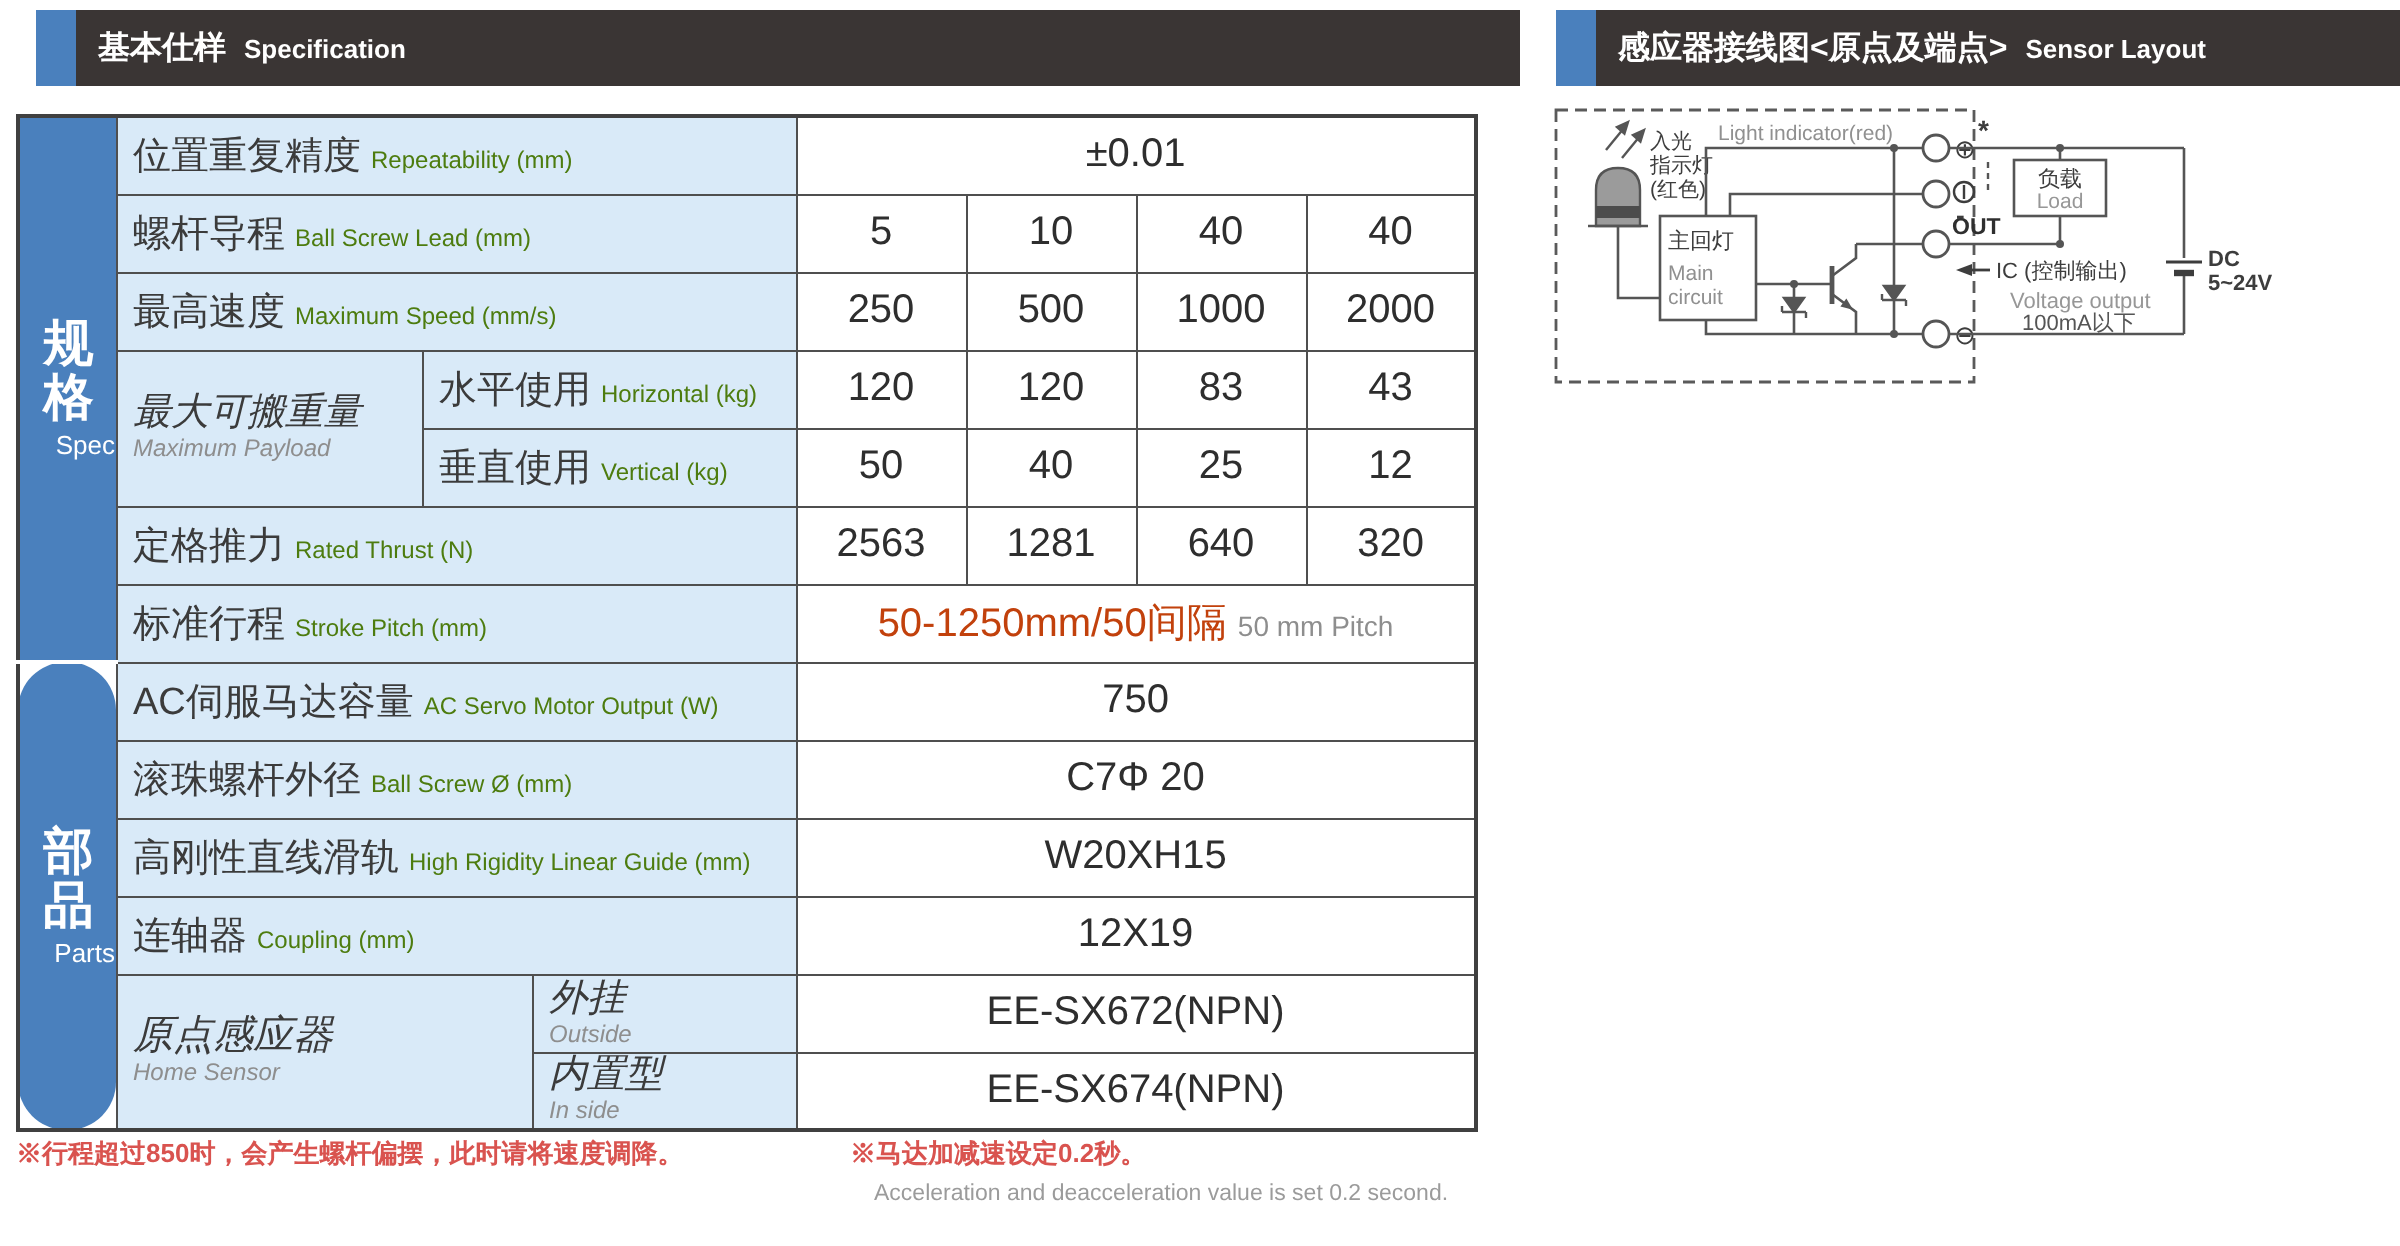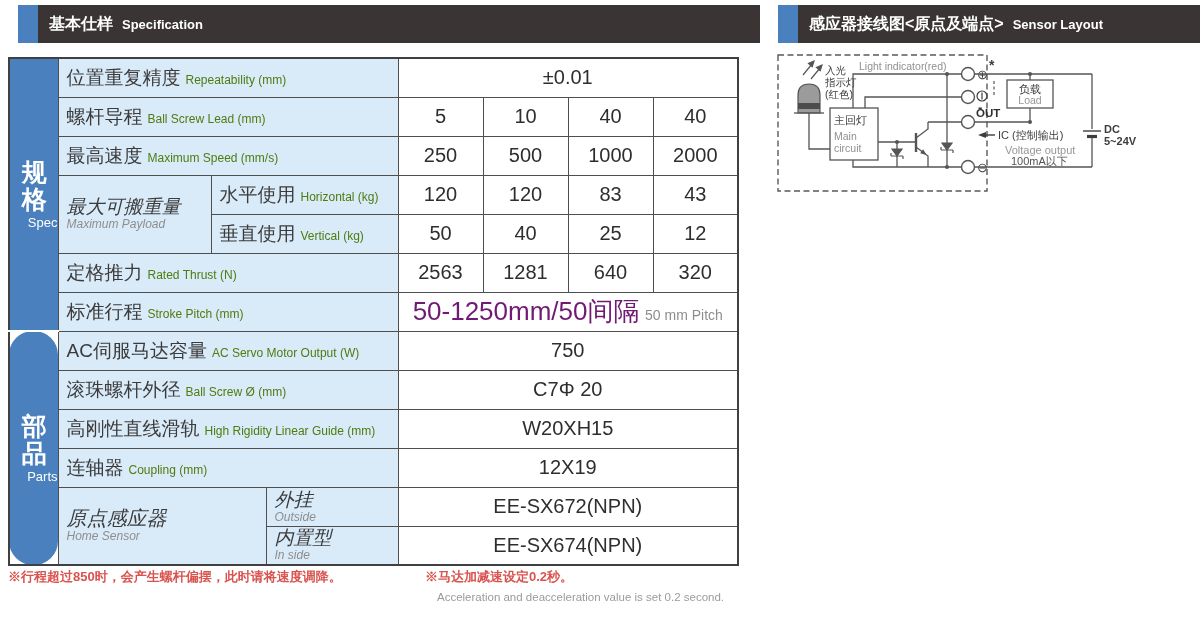--- a/index.html
+++ b/index.html
@@ -23,21 +23,21 @@
   .side-zh{font-size:25px;font-weight:bold;line-height:1.08;width:26px;margin:0 auto;word-break:break-all;}
   .side-en{font-size:13px;margin-top:2px;}
   td.lbl{background:#d9eaf8;vertical-align:middle;}
   .cellrow{display:flex;align-items:baseline;gap:5px;padding-left:8px;}
   .cellrow .zh{font-size:19px;color:#3b3b3b;font-weight:500;white-space:nowrap;}
   .cellrow .en{font-size:12px;color:#4d7c0f;white-space:nowrap;}
   .cellcol{padding-left:8px;display:flex;flex-direction:column;justify-content:center;font-style:italic;}
   .cellcol .zh{font-size:19px;color:#3b3b3b;font-weight:500;line-height:1.15;white-space:nowrap;}
   .cellcol .en{font-size:12px;color:#8e8e8e;line-height:1.15;white-space:nowrap;}
   td.val{background:#fff;text-align:center;vertical-align:middle;font-size:20px;color:#2e2e2e;}
-  .v-main{font-size:26px;color:#701a75;}
+  .v-main{font-size:20px;color:#c2410c;}
   .v-sub{font-size:14px;color:#8e8e8e;}
 
   
   #diagram{position:absolute;left:775px;top:45px;}
   #diagram text{font-family:"Liberation Sans",sans-serif;}
 
   
   .note{position:absolute;top:569px;}
   #note-left{left:8px;}
   #note-right{left:425px;}

